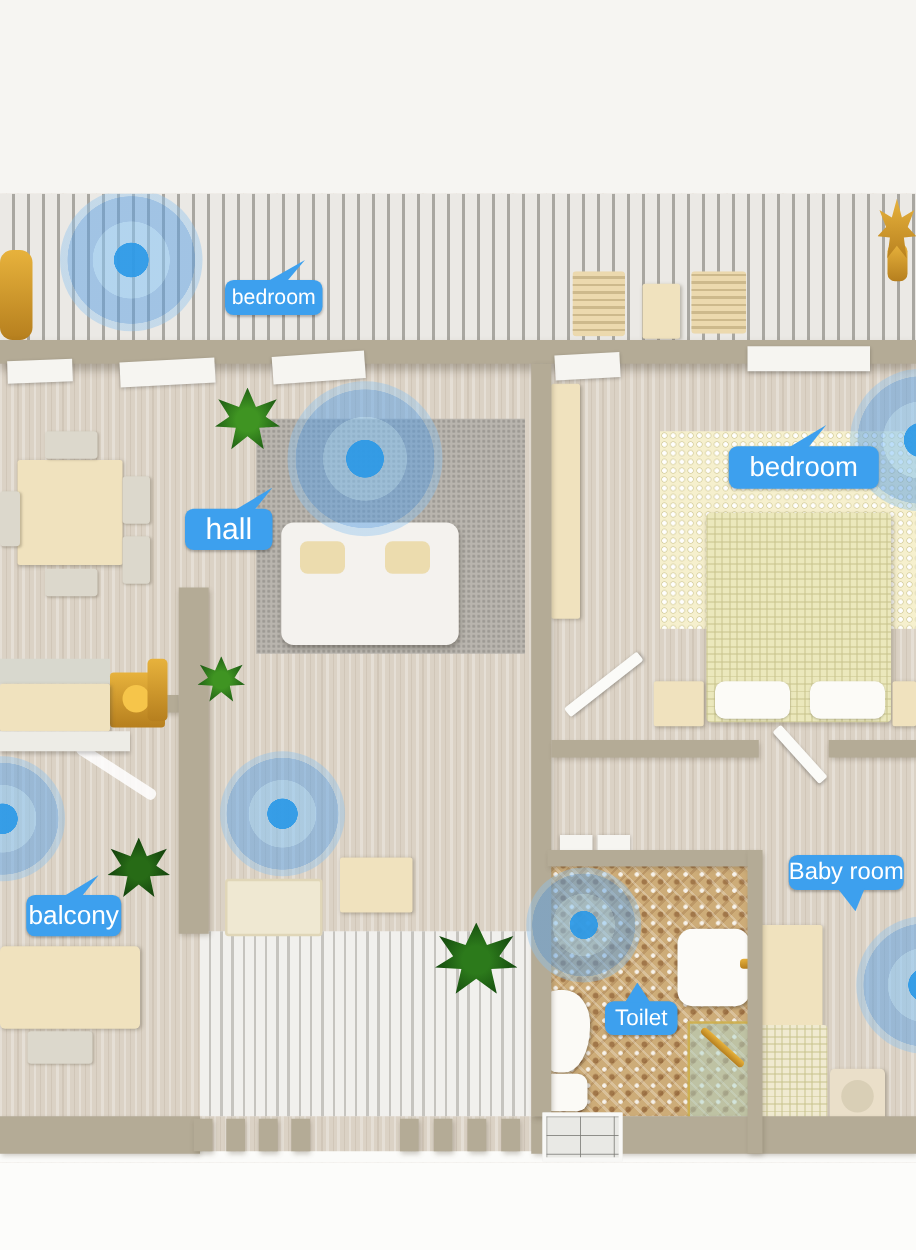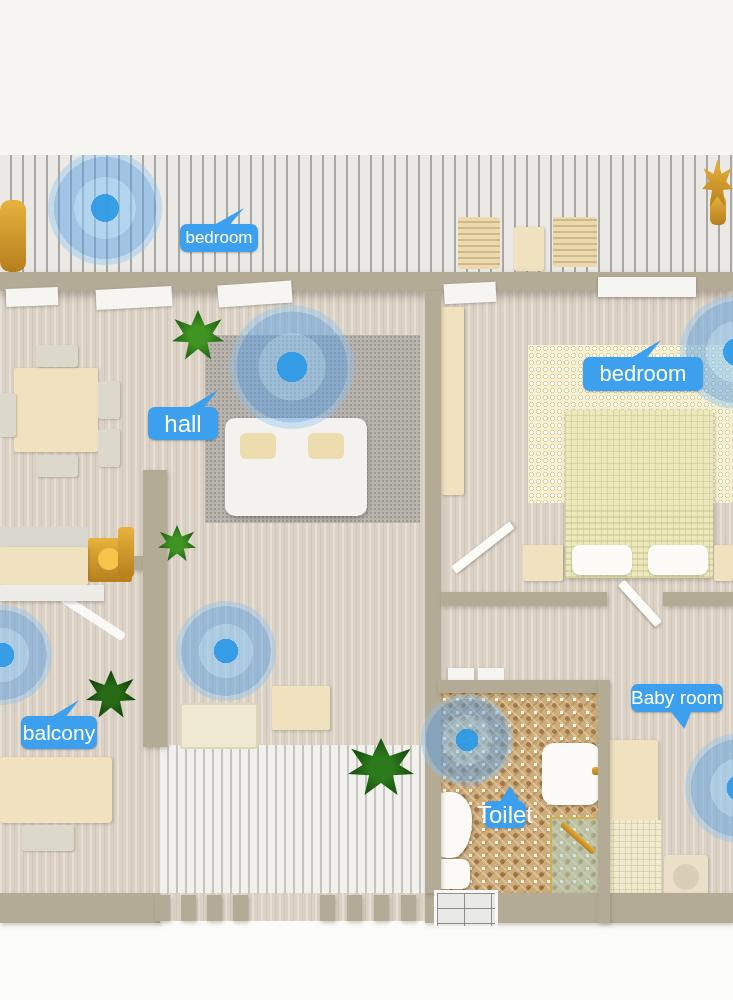--- a/index.html
+++ b/index.html
@@ -186,21 +186,21 @@
       <span>bedroom</span>
     </div>
     <div class="bubble" style="left:21px;top:561px;width:76px;height:33px;font-size:21px;">
       <div class="tail" style="top:-16px;left:30px;width:28px;height:17px;clip-path:polygon(100% 0,0 100%,52% 100%);"></div>
       <span>balcony</span>
     </div>
     <div class="bubble" style="left:631px;top:529px;width:92px;height:28px;font-size:19px;">
       <div class="tail" style="bottom:-17px;left:36px;width:28px;height:18px;clip-path:polygon(12% 0,88% 0,62% 100%);"></div>
       <span>Baby room</span>
     </div>
-    <div class="bubble" style="left:484px;top:646px;width:42px;height:27px;font-size:24px;">
+    <div class="bubble" style="left:484px;top:646px;width:58px;height:27px;font-size:18px;">
       <div class="tail" style="top:-15px;left:16px;width:26px;height:16px;clip-path:polygon(38% 0,0 100%,78% 100%);"></div>
       <span>Toilet</span>
     </div>
 
   </div>
 
   <div class="abs" style="left:0;top:930px;width:733px;height:70px;background:#fcfcfa;"></div>
 </div>
 
 </body></html>

